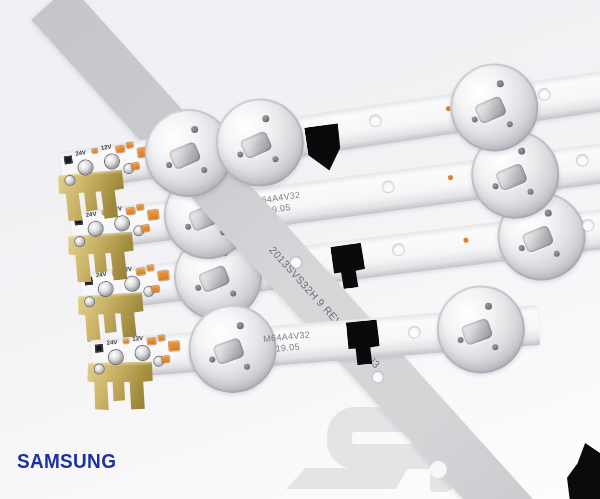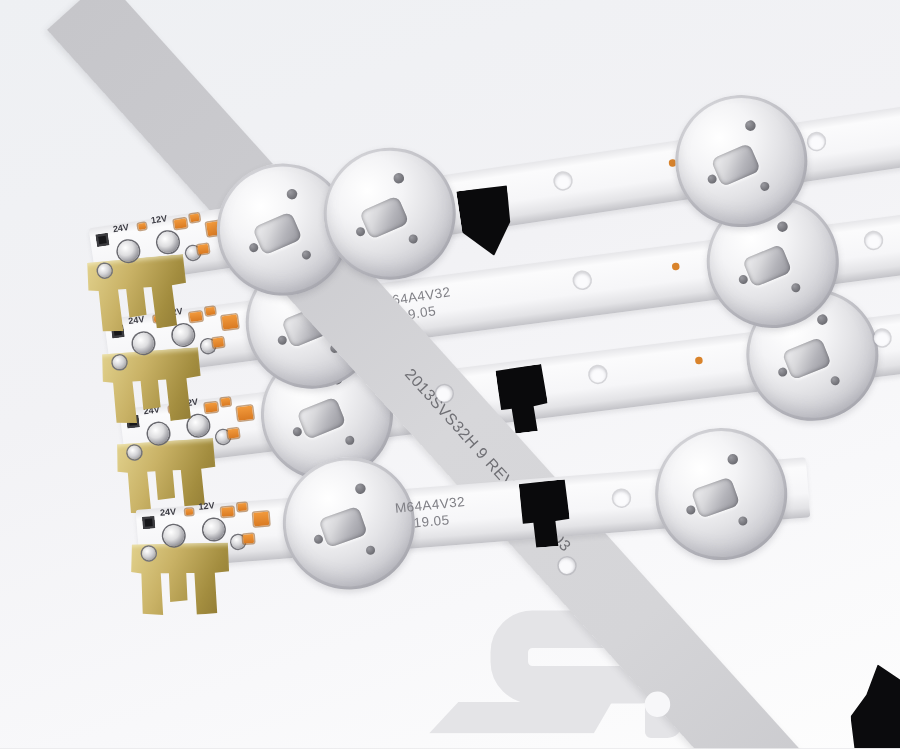--- a/index.html
+++ b/index.html
@@ -257,14 +257,15 @@
       <span class="ldot d1"></span>
       <span class="ldot d2"></span>
       <span class="ldot d3"></span>
       <span class="core"></span>
     </div>
     <span class="hole" style="left:483px;top:9px"></span>
   </div>
 
   <div class="corner-black"></div>
 
+  <div class="logo">SAMSUNG</div>
 
 </div>
 
 </body></html>

